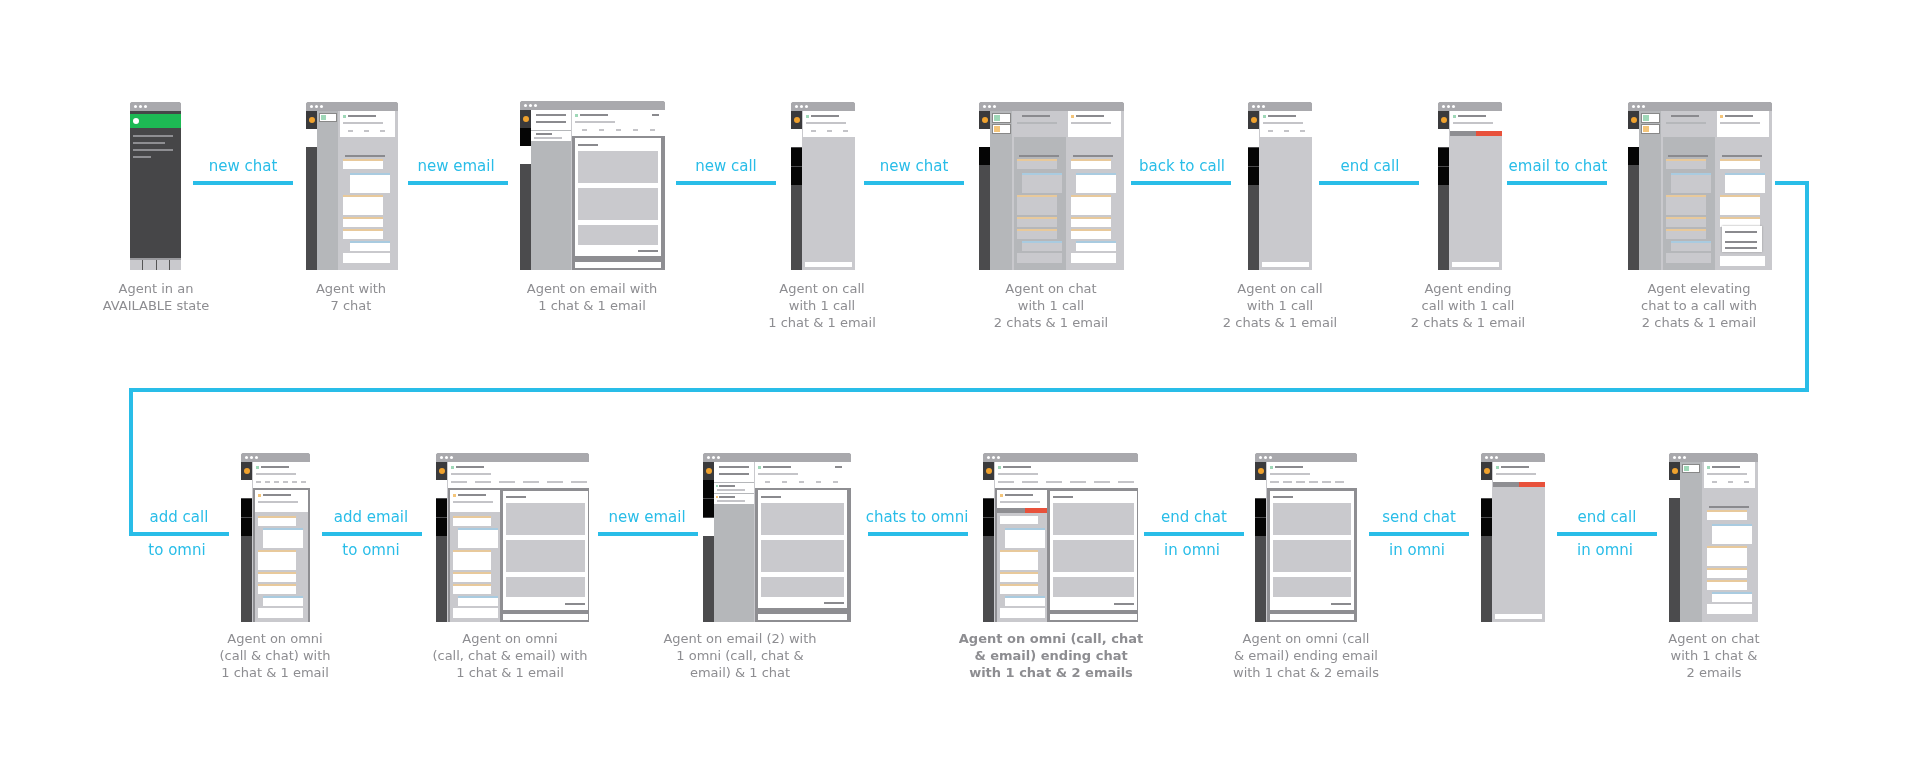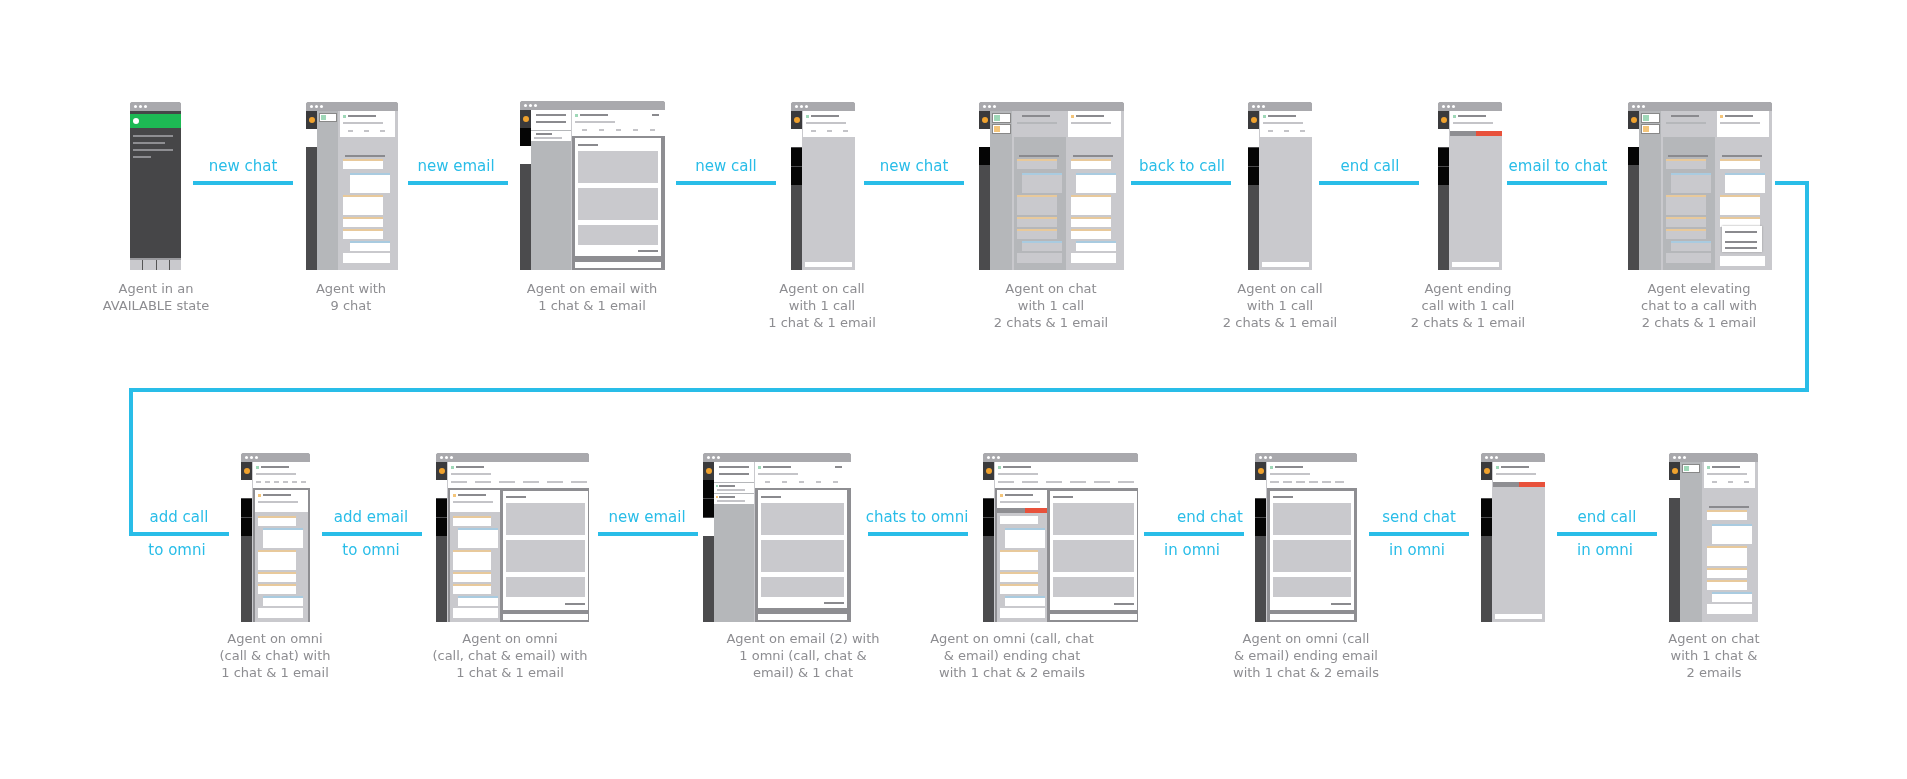--- a/index.html
+++ b/index.html
@@ -66,21 +66,21 @@
   <div class="label" style="left:1182px;top:157px;">back to call</div>
   <div class="label" style="left:1370px;top:157px;">end call</div>
   <div class="label" style="left:1558px;top:157px;">email to chat</div>
 
   <div class="label" style="left:179px;top:508px;">add call</div>
   <div class="label" style="left:177px;top:541px;">to omni</div>
   <div class="label" style="left:371px;top:508px;">add email</div>
   <div class="label" style="left:371px;top:541px;">to omni</div>
   <div class="label" style="left:647px;top:508px;">new email</div>
   <div class="label" style="left:917px;top:508px;">chats to omni</div>
-  <div class="label" style="left:1194px;top:508px;margin-left:16px;">end chat</div>
+  <div class="label" style="left:1194px;top:508px;">end chat</div>
   <div class="label" style="left:1192px;top:541px;">in omni</div>
   <div class="label" style="left:1419px;top:508px;">send chat</div>
   <div class="label" style="left:1417px;top:541px;">in omni</div>
   <div class="label" style="left:1607px;top:508px;">end call</div>
   <div class="label" style="left:1605px;top:541px;">in omni</div>
 
   <div class="thumb" style="left:130px;top:102px;width:51px;height:168px;">
     <div class="titlebar">
         <span class="dots"><i></i><i></i><i></i></span>
       </div>
@@ -655,21 +655,21 @@
         <div class="msg tan" style="left:3px;top:118px;width:40px;height:8px;"></div>
         <div class="msg blue" style="left:8px;top:130px;width:40px;height:8px;"></div>
         <div class="msg" style="left:3px;top:142px;width:45px;height:10px;"></div>
       </div>
     </div>
   </div>
 
   <div class="caption" style="left:156px;top:280px;">Agent in an
 AVAILABLE state</div>
   <div class="caption" style="left:351px;top:280px;">Agent with
-9 chat</div>
+7 chat</div>
   <div class="caption" style="left:592px;top:280px;">Agent on email with
 1 chat &amp; 1 email</div>
   <div class="caption" style="left:822px;top:280px;">Agent on call
 with 1 call
 1 chat &amp; 1 email</div>
   <div class="caption" style="left:1051px;top:280px;">Agent on chat
 with 1 call
 2 chats &amp; 1 email</div>
   <div class="caption" style="left:1280px;top:280px;">Agent on call
 with 1 call
@@ -680,24 +680,24 @@
   <div class="caption" style="left:1699px;top:280px;">Agent elevating
 chat to a call with
 2 chats &amp; 1 email</div>
 
   <div class="caption" style="left:275px;top:630px;">Agent on omni
 (call &amp; chat) with
 1 chat &amp; 1 email</div>
   <div class="caption" style="left:510px;top:630px;">Agent on omni
 (call, chat &amp; email) with
 1 chat &amp; 1 email</div>
-  <div class="caption" style="left:803px;top:630px;">Agent on email (2) with
+  <div class="caption" style="left:740px;top:630px;">Agent on email (2) with
 1 omni (call, chat &amp;
 email) &amp; 1 chat</div>
-  <div class="caption" style="left:1012px;top:630px;">Agent on omni (call, chat
+  <div class="caption" style="left:1051px;top:630px;font-weight:bold;">Agent on omni (call, chat
 &amp; email) ending chat
 with 1 chat &amp; 2 emails</div>
   <div class="caption" style="left:1306px;top:630px;">Agent on omni (call
 &amp; email) ending email
 with 1 chat &amp; 2 emails</div>
   <div class="caption" style="left:1714px;top:630px;">Agent on chat
 with 1 chat &amp;
 2 emails</div>
 
 </div>

